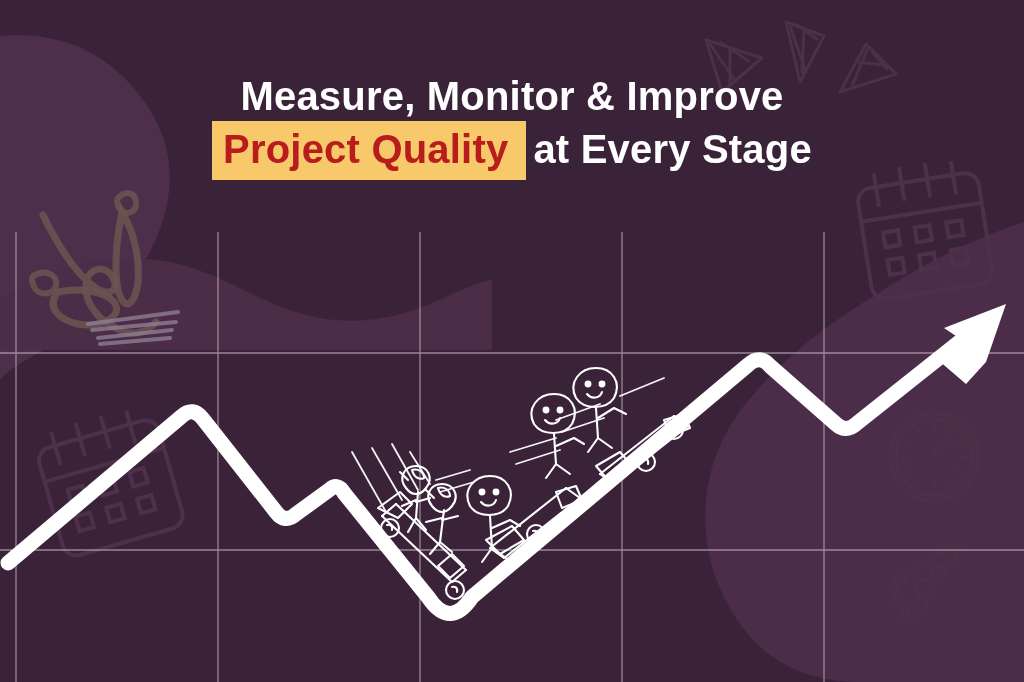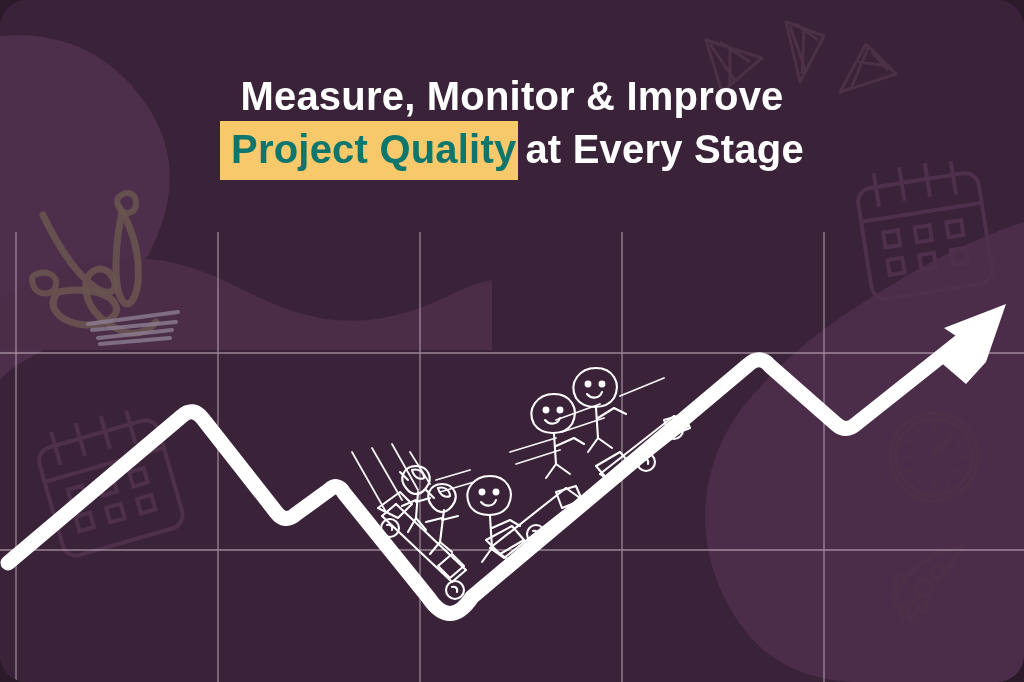--- a/index.html
+++ b/index.html
@@ -3,21 +3,20 @@
 <meta charset="utf-8">
 <style>
   * { margin:0; padding:0; box-sizing:border-box; }
   html,body { background:#2b1a29; }
   #banner{
     position:relative;
     width:1024px; height:682px;
     overflow:hidden;
     background:#3a2338;
     font-family:"Liberation Sans", sans-serif;
-    border-radius:27px;
   }
   #bg-svg, #grid-svg, #doodle-svg, #chart-svg, #cart-svg{
     position:absolute; left:0; top:0; width:1024px; height:682px;
   }
   #bg-svg{ z-index:1; }
   #doodle-svg{ z-index:2; }
   #grid-svg{ z-index:3; }
   #chart-svg{ z-index:4; }
   #cart-svg{ z-index:5; }
 
@@ -38,22 +37,22 @@
     color:#ffffff;
     margin-bottom:8px;
   }
   .hl-line-2{
     font-size:40px;
     color:#ffffff;
     white-space:nowrap;
   }
   .hl-mark{
     background:#f8c96a;
-    color:#0f766e;
-    padding:6px 2px 9px 11px;
+    color:#b91c1c;
+    padding:6px 18px 9px 11px;
     margin-right:7px;
   }
 </style>
 </head>
 <body>
 
 <div id="banner">
 
   <svg id="bg-svg" viewBox="0 0 1024 682" aria-hidden="true">
     <rect x="0" y="0" width="1024" height="682" fill="#3a2338"></rect>

